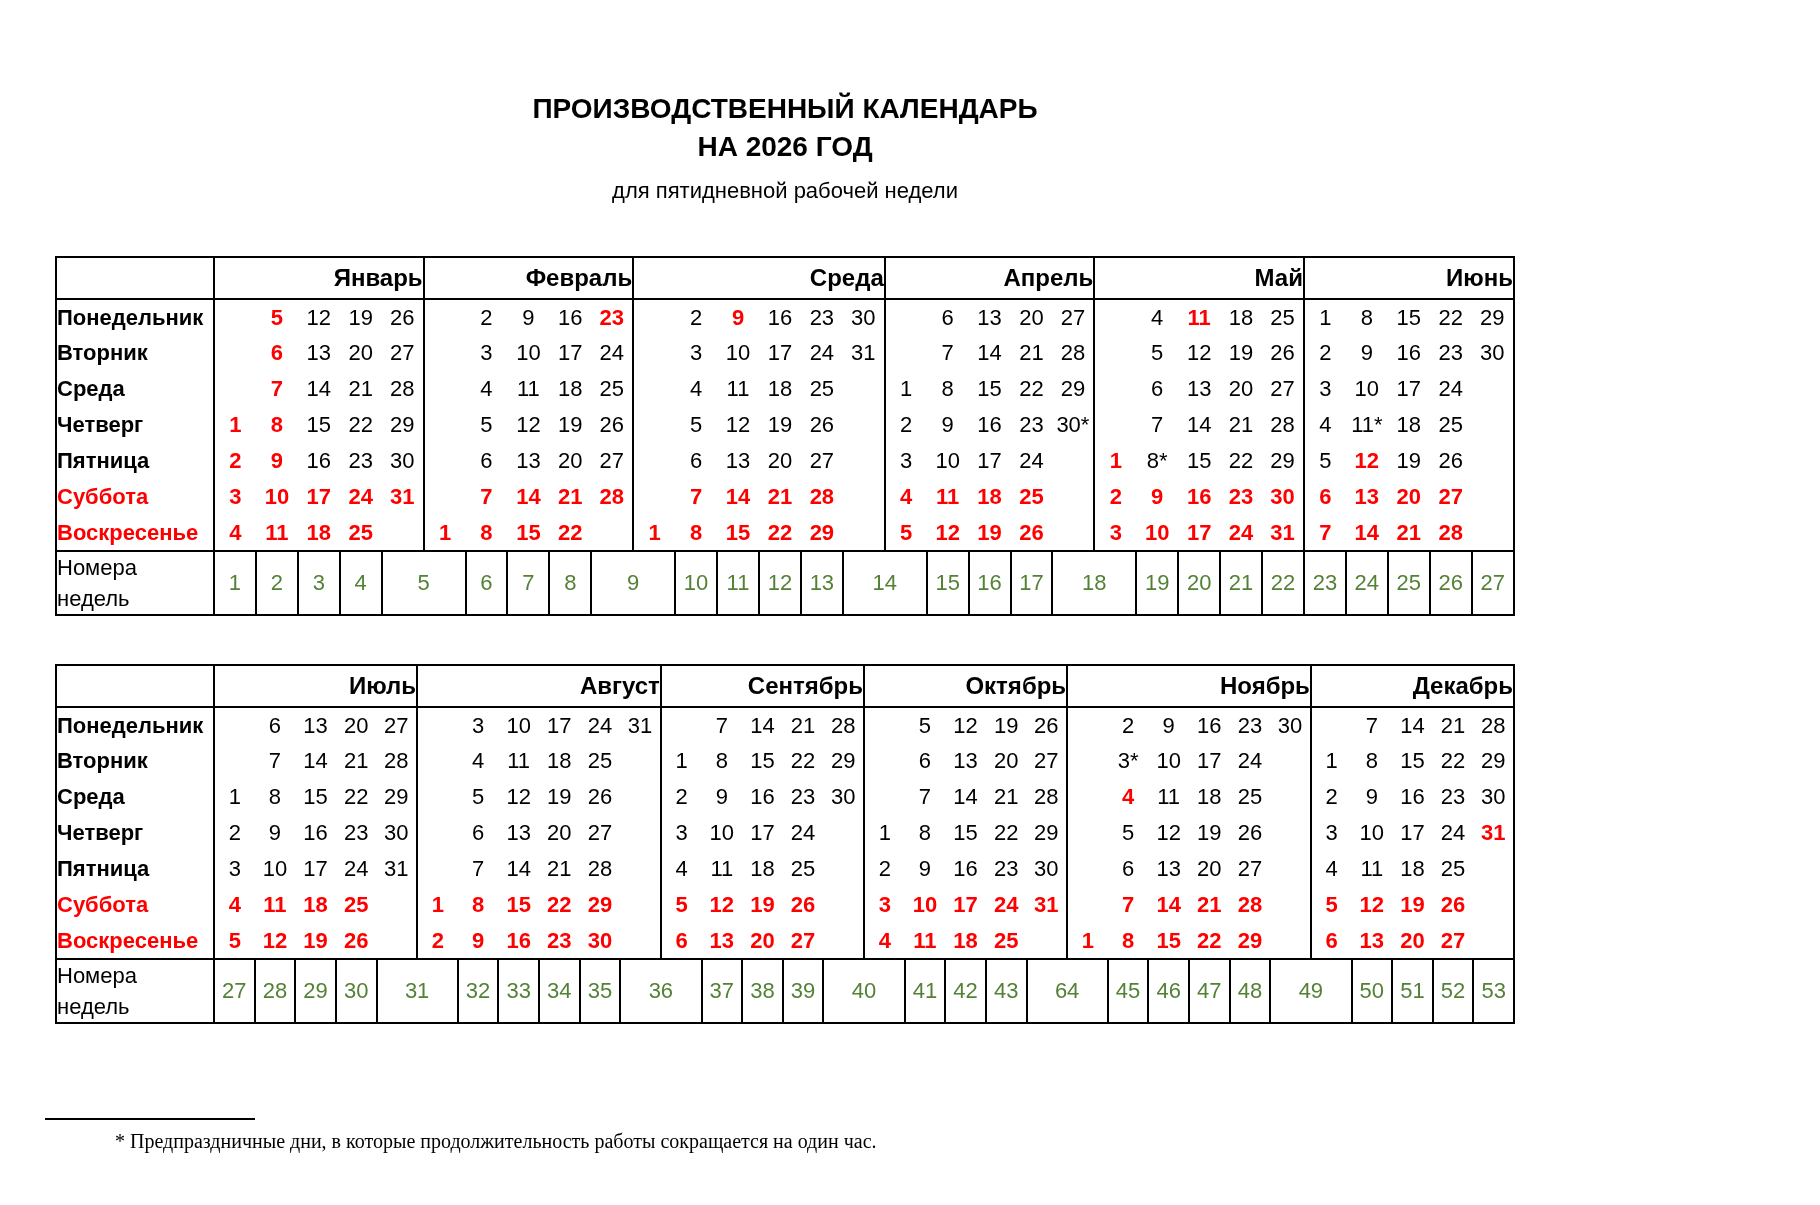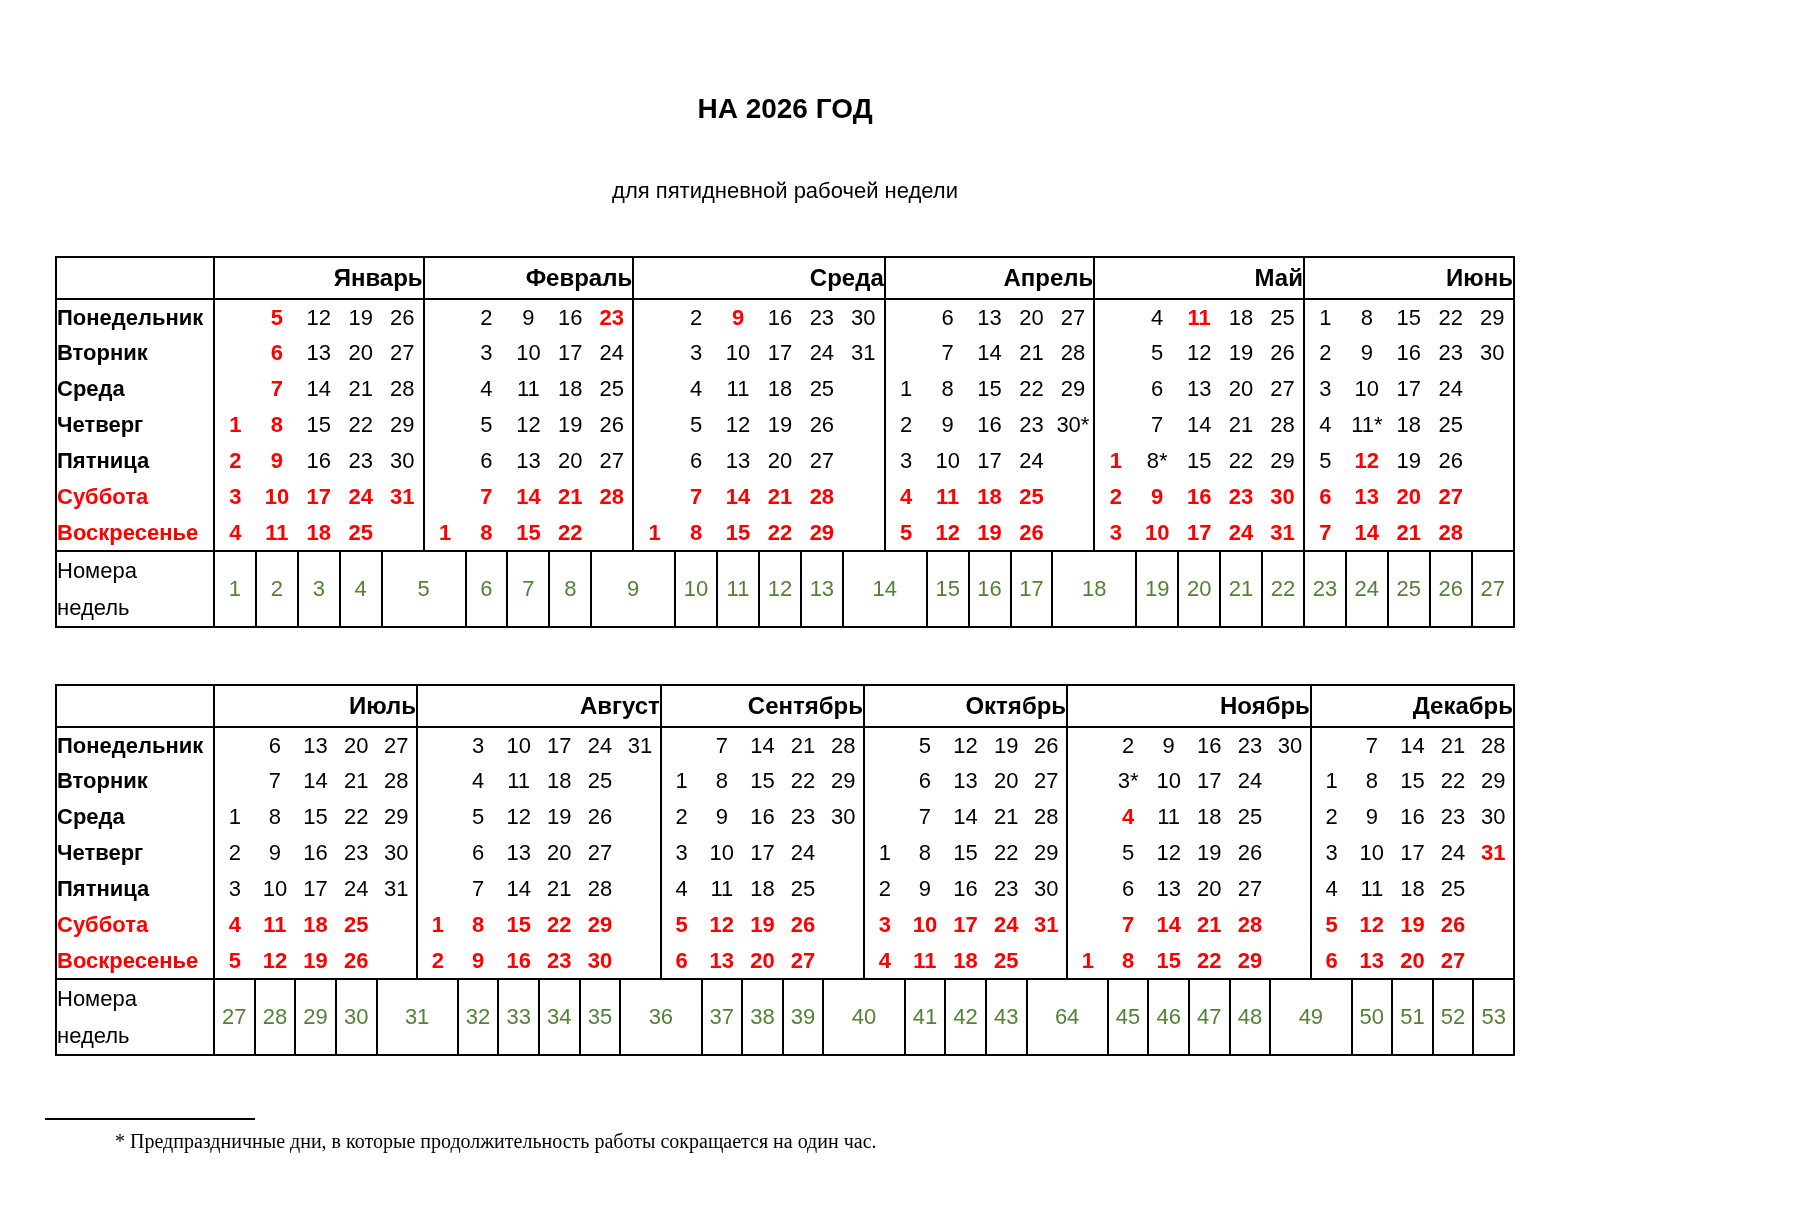--- a/index.html
+++ b/index.html
@@ -5,44 +5,45 @@
   html,body{margin:0;padding:0;background:#fff;}
   .page{position:relative;width:1820px;height:1205px;background:#ffffff;overflow:hidden;
         font-family:"Liberation Sans",sans-serif;color:#000;}
   .title{position:absolute;left:55px;top:90px;width:1460px;text-align:center;
          font-size:28px;font-weight:bold;line-height:38px;}
   .subtitle{position:absolute;left:55px;top:178px;width:1460px;text-align:center;
          font-size:22px;font-weight:normal;}
   table.cal{position:absolute;left:55px;border-collapse:collapse;table-layout:fixed;
          width:1460px;border:2px solid #000;}
   #table-1{top:256px;}
-  #table-2{top:684px;}
+  #table-2{top:664px;}
   table.cal th,table.cal td{padding:0;overflow:hidden;}
   tr.hdr th{height:40px;border-bottom:2px solid #000;font-size:24px;font-weight:bold;text-align:right;}
   .corner{border-right:2px solid #000;}
   .mstart{border-left:2px solid #000;}
   tr.dayrow{height:36px;}
   .daylabel{text-align:left;padding-left:6px;font-size:22px;font-weight:bold;
          border-right:2px solid #000;white-space:nowrap;}
   .num{text-align:center;font-size:22px;font-weight:normal;}
   .redtxt{color:var(--holiday-red,#ff0000);font-weight:bold;}
   tr.weekrow{height:62px;}
   .weeklabel{text-align:left;padding-left:6px;padding-right:62px;font-size:22px;
-         font-weight:normal;border-right:2px solid #000;border-top:2px solid #000;line-height:37px;}
+         font-weight:normal;border-right:2px solid #000;border-top:2px solid #000;line-height:31px;}
   .wk{border:2px solid #000;text-align:center;font-size:22px;
          color:var(--week-green,#538135);font-weight:normal;}
   .footsep{position:absolute;left:45px;top:1118px;width:210px;border-top:2px solid #000;}
   .footnote{position:absolute;left:115px;top:1130px;width:1400px;
          font-family:"Liberation Serif",serif;font-size:20px;}
 </style>
 </head>
 <body>
 
 <div class="page">
   <div class="title">
+    <div>ПРОИЗВОДСТВЕННЫЙ КАЛЕНДАРЬ</div>
     <div>НА 2026 ГОД</div>
   </div>
   <div class="subtitle">для пятидневной рабочей недели</div>
 
   <table class="cal" id="table-1">
       <colgroup>
         <col style="width:158px">
         <col>
         <col>
         <col>

